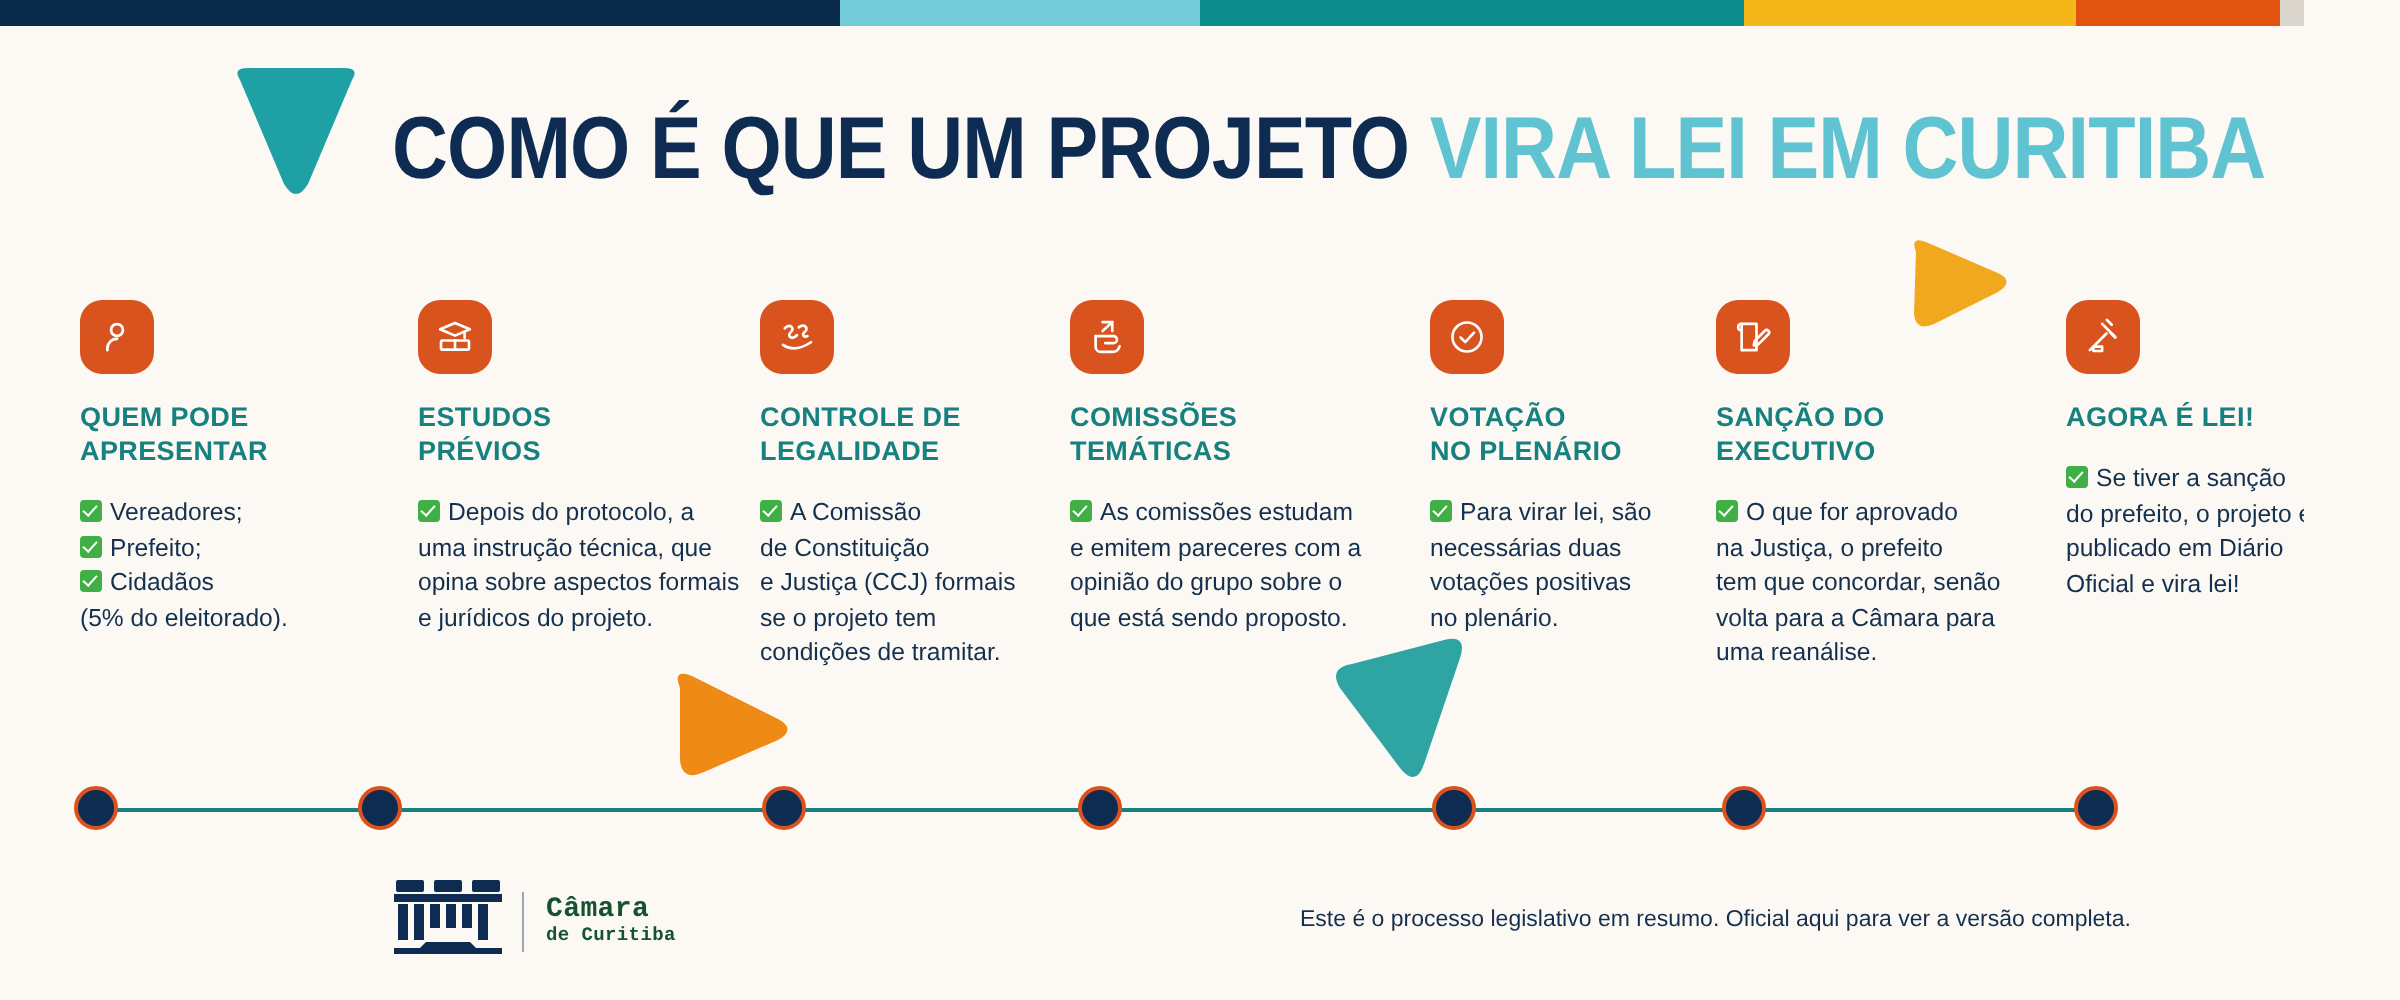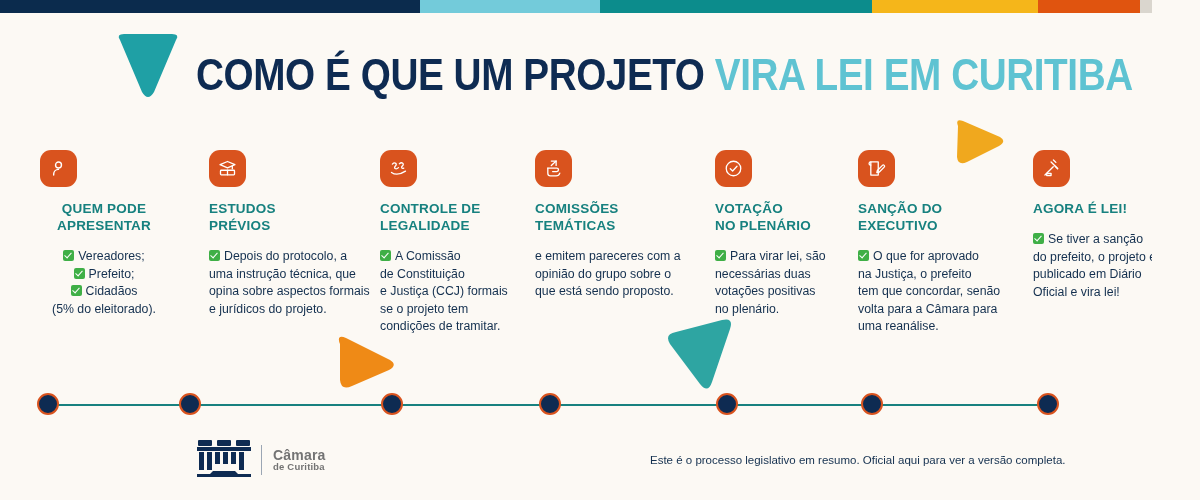--- a/index.html
+++ b/index.html
@@ -151,22 +151,22 @@
     align-items: center;
     z-index: 4;
   }
   .logo-divider {
     width: 1px;
     height: 30px;
     background: #9BA6B4;
     margin: 0 11px 0 9px;
   }
   .logo-text {
-    color: #737373;
-    font-family: Liberation Sans, sans-serif;
+    color: #14532d;
+    font-family: Liberation Mono, monospace;
     line-height: 1.05;
   }
   .logo-text .l1 { font-weight: bold; font-size: 14px; letter-spacing: 0.2px; }
   .logo-text .l2 { font-weight: bold; font-size: 9.5px; letter-spacing: 0.2px; }
 
   .footer-note {
     position: absolute;
     left: 650px;
     top: 454px;
     color: #14304F;
@@ -212,21 +212,21 @@
     <svg width="54" height="48" viewBox="0 0 54 48">
       <path d="M6 8 Q3 0 11 3 L48 19 Q55 23 47 28 L15 44 Q6 48 5 39 Z" fill="#F0A81E"></path>
     </svg>
   </div>
 
   <div class="title">
     <span class="t1">COMO É QUE UM PROJETO</span><span class="t1">&nbsp;</span><span class="t2">VIRA LEI EM CURITIBA</span>
   </div>
 
   <div class="columns" id="columns">
-      <div class="col" style="left: 40px; width: 128px; text-align: center;">
+      <div class="col" style="left: 40px; width: 128px;">
         <div class="icon-badge">
           <svg width="21" height="21" viewBox="0 0 24 24" fill="none" stroke="#fff" stroke-width="1.6" stroke-linecap="round">
             <circle cx="12" cy="8" r="3.4"></circle>
             <path d="M6.5 19.5v-1.2a5.5 5.5 0 0 1 5.5-5.3h0"></path>
           </svg>
         </div>
         <div class="col-title">QUEM PODE
 APRESENTAR</div>
         <div class="col-body">
           <span class="bullet-line"><span class="check"></span>Vereadores;</span>
@@ -276,20 +276,21 @@
           <svg width="21" height="21" viewBox="0 0 24 24" fill="none" stroke="#fff" stroke-width="1.5" stroke-linecap="round" stroke-linejoin="round">
             <path d="M9.5 3.5h5.5v5"></path>
             <path d="M15 3.5 9.5 8.6"></path>
             <path d="M5.5 11.5h10.2a2 2 0 0 1 0 4H11"></path>
             <path d="M5.5 11.5v6a3 3 0 0 0 3 3h6.5c2 0 3.6-1.3 4.2-3.2"></path>
           </svg>
         </div>
         <div class="col-title">COMISSÕES
 TEMÁTICAS</div>
         <div class="col-body">
+          <span class="bullet-line"><span class="check"></span>As comissões estudam</span>
           <span class="bullet-line">e emitem pareceres com a</span>
           <span class="bullet-line">opinião do grupo sobre o</span>
           <span class="bullet-line">que está sendo proposto.</span>
         </div>
       </div>
       <div class="col" style="left: 715px; width: 132px;">
         <div class="icon-badge">
           <svg width="21" height="21" viewBox="0 0 24 24" fill="none" stroke="#fff" stroke-width="1.5" stroke-linecap="round" stroke-linejoin="round">
             <circle cx="12" cy="12" r="8.3"></circle>
             <path d="M8.3 12.2 11 14.9 16 9.5"></path>

